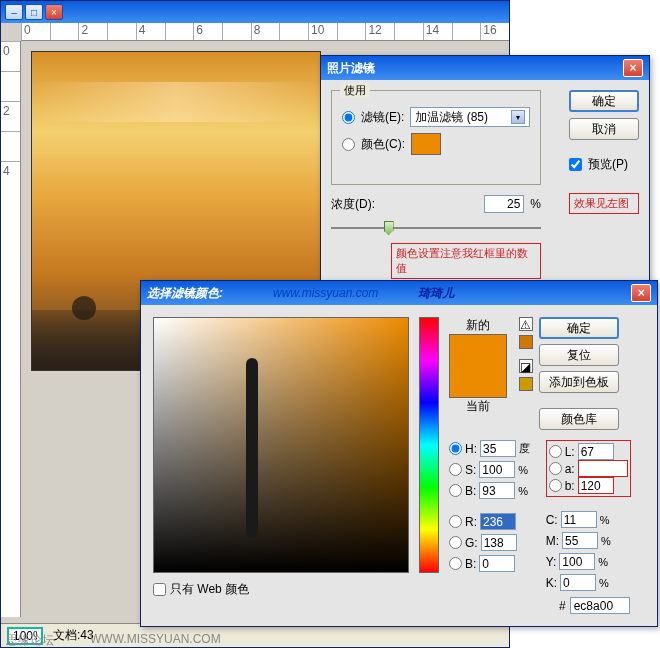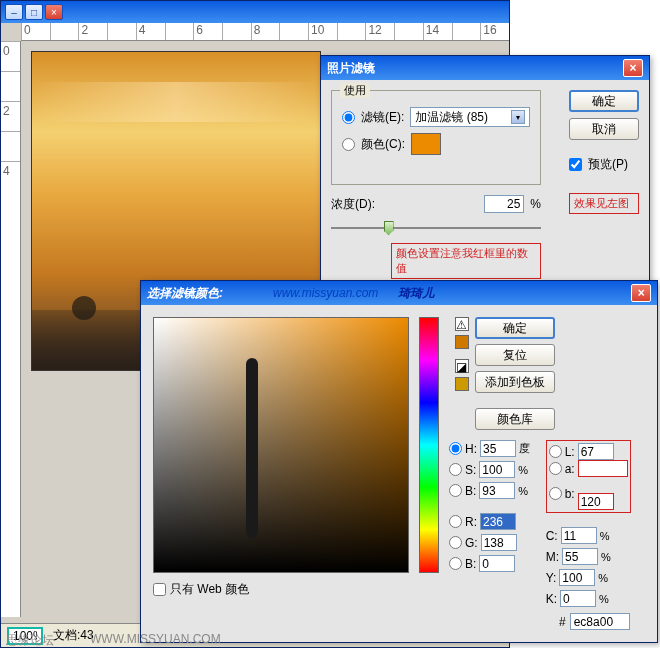--- a/index.html
+++ b/index.html
@@ -48,21 +48,21 @@
 .num-input { width: 40px; height: 18px; border: 1px solid #7f9db9; text-align: right; padding: 0 3px; }
 .slider { flex: 1; height: 18px; position: relative; }
 .slider-track { position: absolute; left: 0; right: 0; top: 8px; height: 2px; background: #888; }
 .slider-thumb { position: absolute; top: 2px; width: 10px; height: 14px; background: linear-gradient(#e0f0d0,#80c060); border: 1px solid #508030; clip-path: polygon(0 0, 100% 0, 100% 70%, 50% 100%, 0 70%); }
 .red-note { border: 1px solid #d02020; color: #d02020; padding: 2px 4px; font-size: 11px; }
 
 
 .color-picker { left: 140px; top: 280px; width: 518px; }
 .cp-title { font-size: 12px; font-style: italic; }
 .cp-title .url { color: #0040c0; font-weight: normal; margin-left: 50px; }
-.cp-title .cred { color: #0020a0; font-weight: bold; margin-left: 20px; }
+.cp-title .cred { color: #0020a0; font-weight: bold; margin-left: 40px; }
 .cp-body { padding: 12px; display: flex; gap: 10px; }
 .sv-field { width: 256px; height: 256px; background: linear-gradient(to top, #000, transparent), linear-gradient(to right, #fff, #ec8a00); position: relative; border: 1px solid #666; cursor: crosshair; }
 .sv-marker { position: absolute; width: 12px; height: 180px; background: #1a1a1a; border-radius: 6px; left: 92px; top: 40px; }
 .hue-strip { width: 20px; height: 256px; background: linear-gradient(to bottom, #f00, #f0f, #00f, #0ff, #0f0, #ff0, #f00); border: 1px solid #666; cursor: pointer; }
 .preview-box { display: flex; flex-direction: column; align-items: center; }
 .preview-swatch { width: 58px; height: 64px; border: 1px solid #666; }
 .preview-swatch .new { height: 50%; }
 .preview-swatch .cur { height: 50%; }
 .warn-icons { display: flex; flex-direction: column; gap: 4px; margin-left: 6px; }
 .warn { width: 14px; height: 14px; border: 1px solid #666; }
@@ -197,20 +197,28 @@
         <div class="sv-marker"></div>
       </div>
       <div class="webonly">
         <input type="checkbox" class="checkbox" style="">
         <span>只有 Web 颜色</span>
       </div>
     </div>
     <div class="hue-strip"></div>
     <div>
       <div style="display:flex;gap:6px;align-items:flex-start">
+        <div class="preview-box">
+          <span>新的</span>
+          <div class="preview-swatch">
+            <div class="new" style="background:#ec8a00"></div>
+            <div class="cur" style="background:#ec8a00"></div>
+          </div>
+          <span>当前</span>
+        </div>
         <div class="warn-icons">
           <div class="warn" style="background:#fff">⚠</div>
           <div class="warn" style="background:#ce7800"></div>
           <div class="warn" style="background:#fff;margin-top:6px">◪</div>
           <div class="warn" style="background:#cc9900"></div>
         </div>
         <div class="cp-right">
           <div class="btn default">确定</div>
           <div class="btn">复位</div>
           <div class="btn">添加到色板</div>
@@ -266,21 +274,21 @@
                 <input type="text" value="67" style="">
               </div>
             <div class="frow">
                 <input type="radio" class="radio" style="">
                 <span>a:</span>
                 <input type="text" style="border: 1px solid rgb(208, 32, 32); padding-left: 46px;" value="32">
               </div>
             <div class="frow">
                 <input type="radio" class="radio" style="">
                 <span>b:</span>
-                <input type="text" style="border: 1px solid rgb(208, 32, 32); margin-top: 16px;" value="120">
+                <input type="text" style="border: 1px solid rgb(208, 32, 32);" value="120">
               </div>
           </div>
           <div style="height:6px"></div>
           <div class="frow">
               <span>C:</span>
               <input type="text" value="11" style="">
               <span class="unit">%</span>
             </div>
           <div class="frow">
               <span>M:</span>

